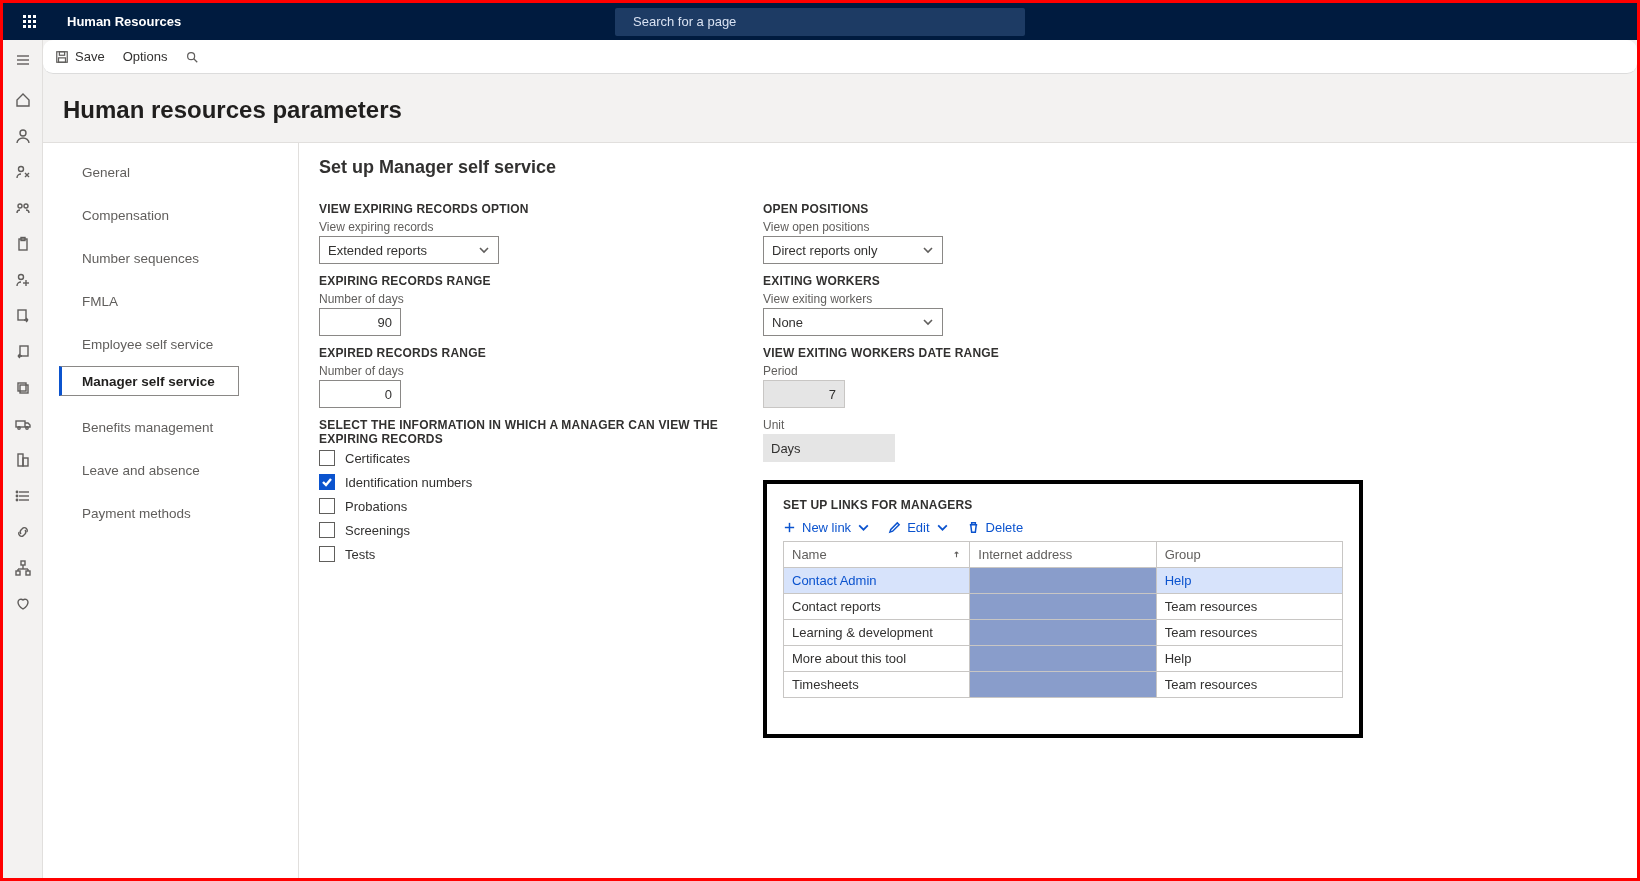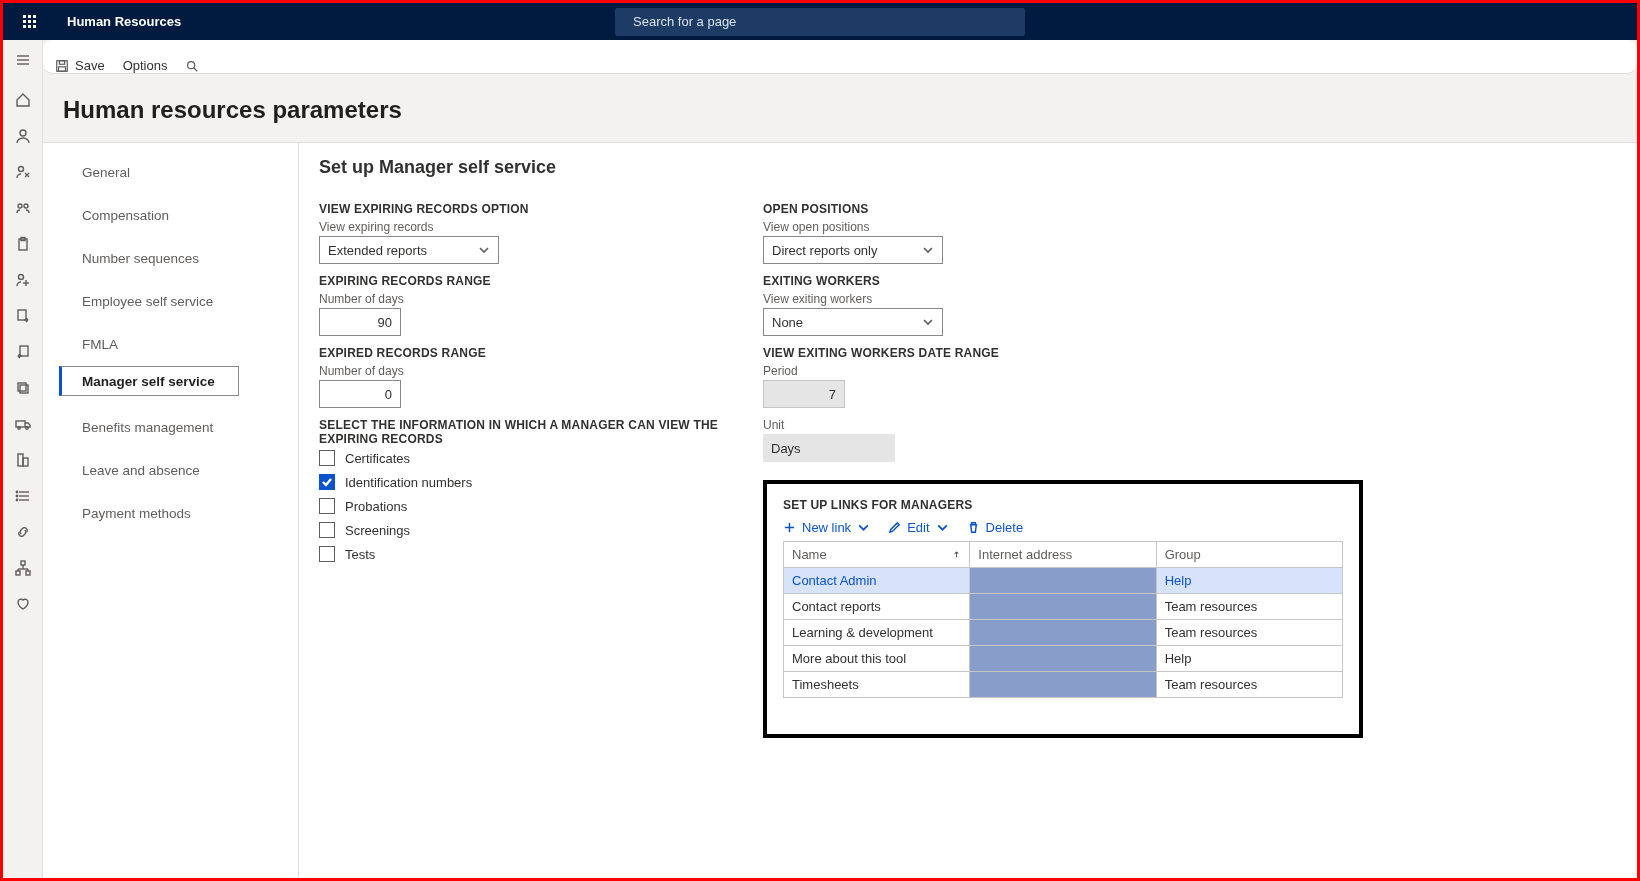--- a/index.html
+++ b/index.html
@@ -67,21 +67,21 @@
   .leftrail .ri { width: 20px; height:20px; display:flex; align-items:center; justify-content:center; color:#605e5c; }
   .leftrail .ham { margin-bottom: 4px; }
   .leftrail svg { width:16px; height:16px; stroke:#605e5c; fill:none; stroke-width:1.4; }
 
   .work { flex:1; display:flex; flex-direction:column; background:#f3f2f1; }
   .actionbar {
     height: 34px;
     background:#fff;
     border-bottom: 1px solid #dcdcdc;
     display:flex;
-    align-items:flex-end;
+    align-items:center;
     padding: 0 12px;
     gap: 18px;
     font-size: 13px;
     border-radius: 10px;
   }
   .actionbar .act { display:flex; align-items:center; gap:6px; color:#323130; cursor:pointer; }
   .actionbar svg { width:14px; height:14px; stroke:#605e5c; fill:none; stroke-width:1.4; }
   .page-head { padding: 22px 20px 18px 20px; font-size: 24px; font-weight:600; color:#201f1e; }
 
   .panel { display:flex; background:#fff; margin: 0 0 0 0; flex:1; border-top:1px solid #e1dfdd; }
@@ -312,22 +312,22 @@
     </div>
 
     <div class="page-head">Human resources parameters</div>
 
     <div class="panel">
 
       <div class="sidenav">
         <div class="itm">General</div>
         <div class="itm">Compensation</div>
         <div class="itm">Number sequences</div>
+        <div class="itm">FMLA</div>
         <div class="itm">Employee self service</div>
-        <div class="itm">FMLA</div>
         <div class="itm sel">Manager self service</div>
         <div class="itm">Benefits management</div>
         <div class="itm">Leave and absence</div>
         <div class="itm">Payment methods</div>
       </div>
 
       <div class="form">
         <h2>Set up Manager self service</h2>
 
         <div class="cols">

